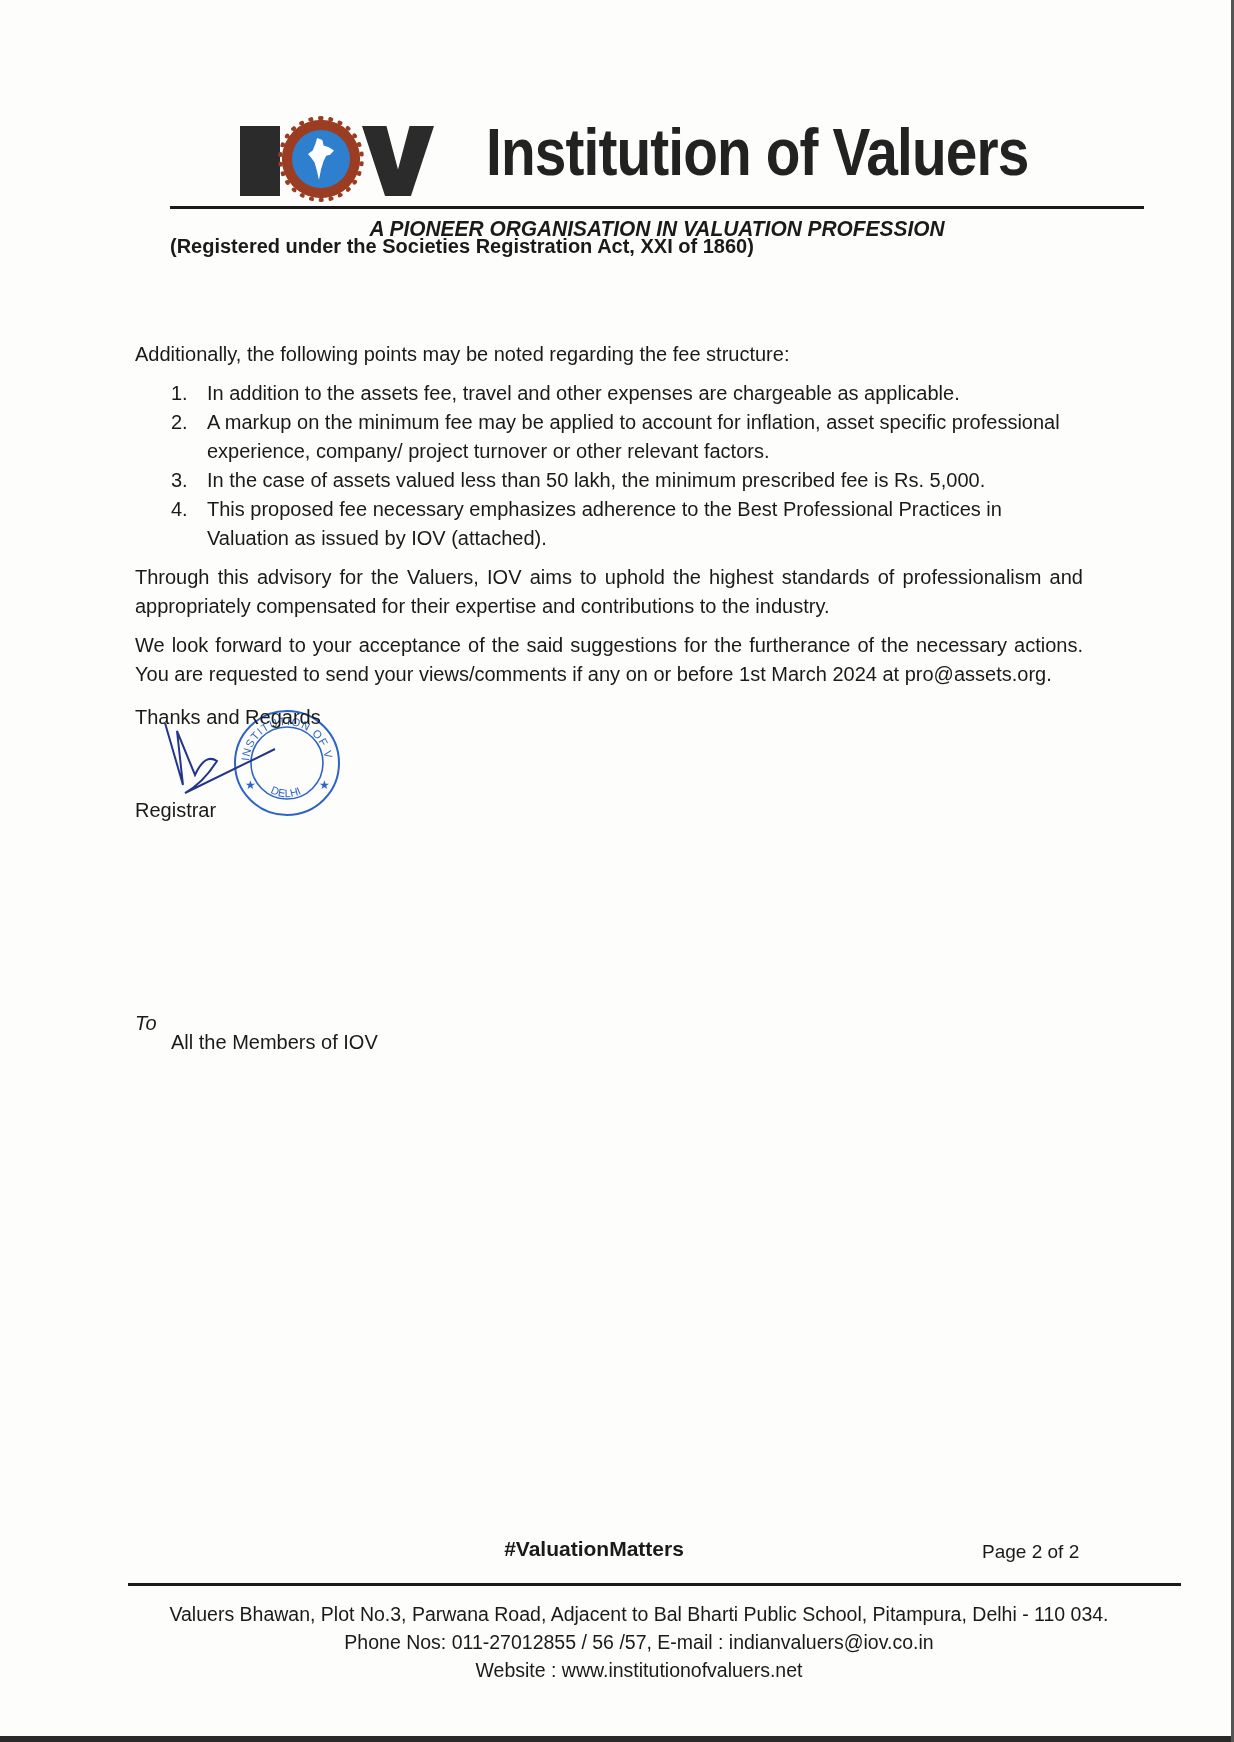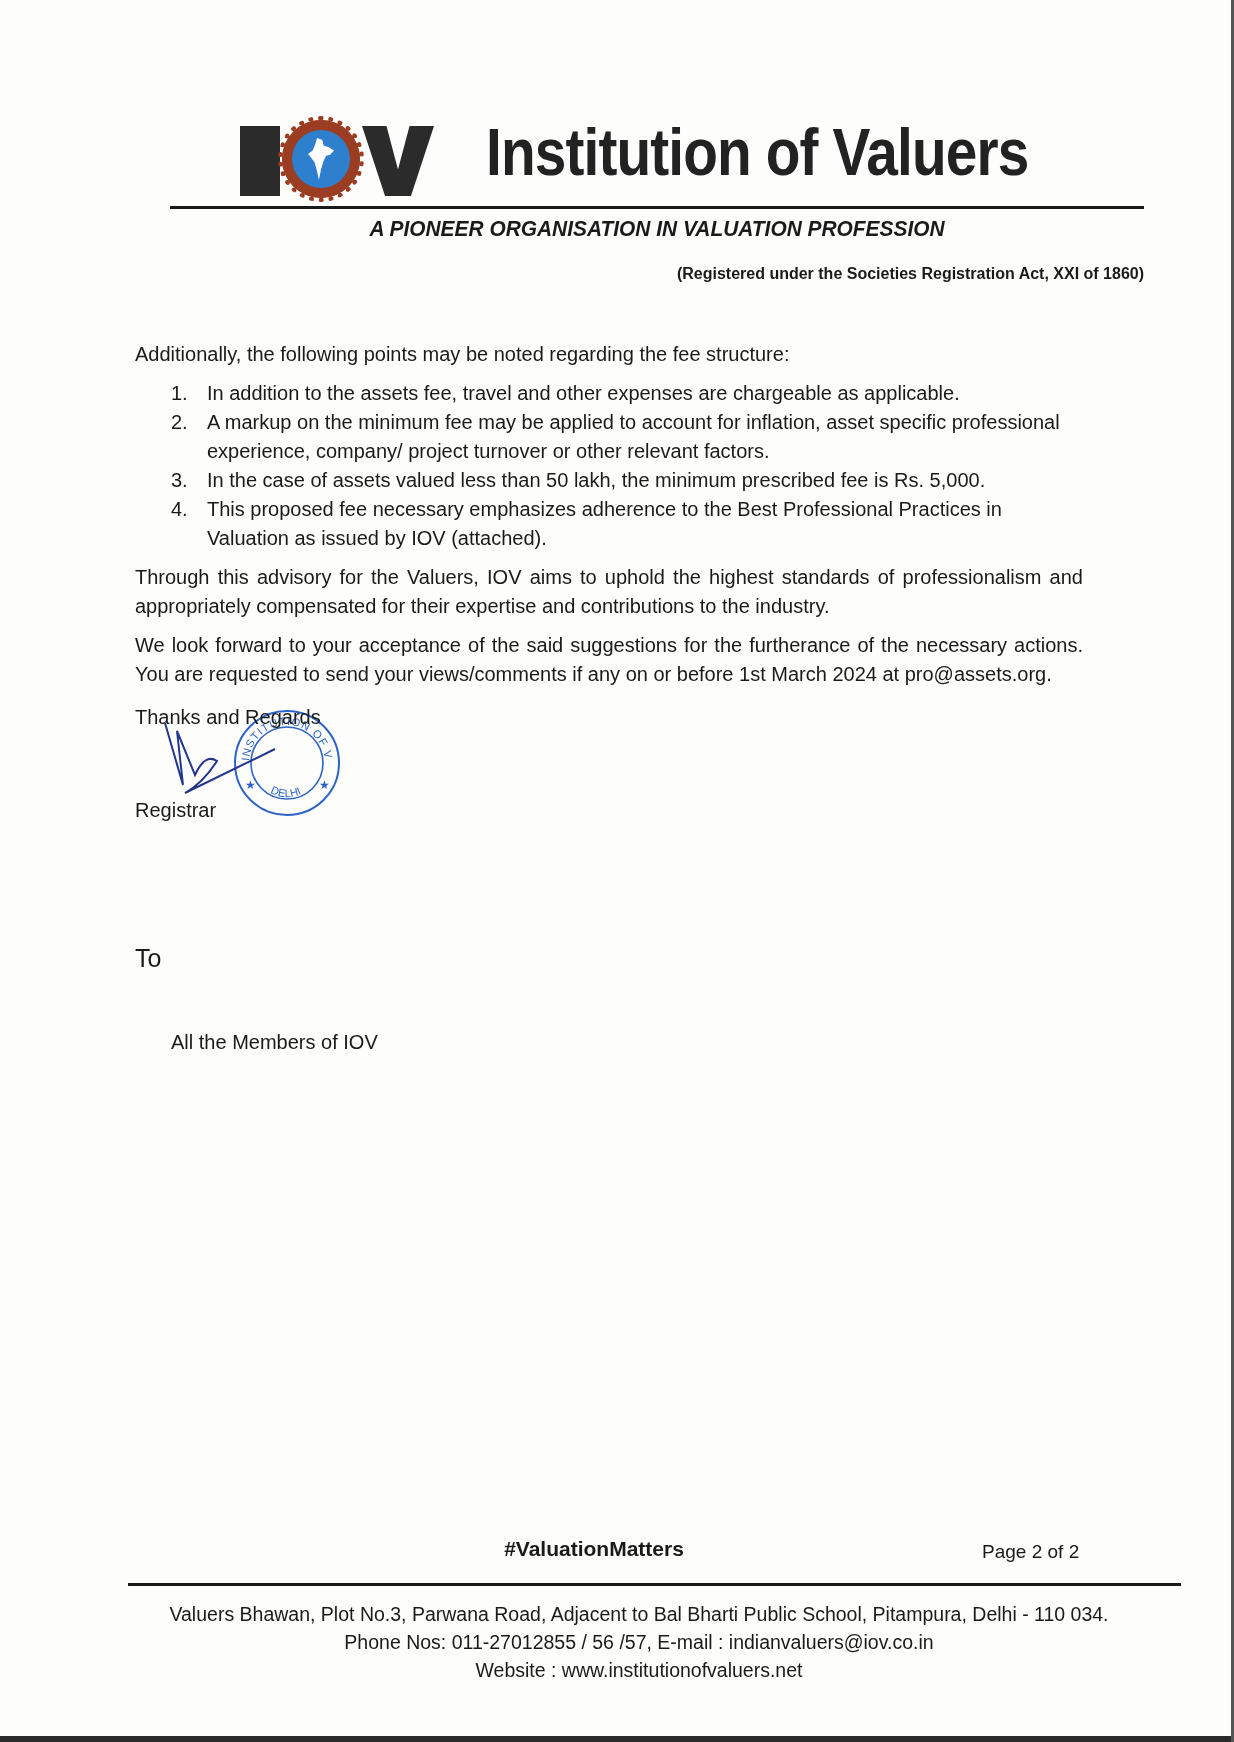--- a/index.html
+++ b/index.html
@@ -22,41 +22,41 @@
       border: 5px dotted #9b3d22; }
     .logo .globe { position: absolute; left: 10px; top: 10px; width: 58px; height: 58px; border-radius: 50%; background: #2f7fcf; }
     .logo .map { position: absolute; left: 16px; top: 8px; width: 26px; height: 42px; background: #ffffff;
       clip-path: polygon(35% 0, 55% 5%, 60% 18%, 80% 22%, 100% 30%, 85% 40%, 70% 42%, 60% 55%, 50% 75%, 42% 100%, 35% 80%, 25% 58%, 10% 45%, 0 38%, 18% 30%, 28% 15%); }
     .logo .v { position: absolute; left: 122px; top: 10px; width: 72px; height: 70px; background: #2b2b2b;
       clip-path: polygon(0 0, 34% 0, 50% 62%, 66% 0, 100% 0, 68% 100%, 32% 100%); }
     .title { position: absolute; left: 316px; top: 6px; font-family: "Liberation Sans", sans-serif;
       font-weight: bold; font-size: 66px; letter-spacing: -1px; color: #222; transform: scaleX(0.86); transform-origin: left top; white-space: nowrap; }
     .rule-top { position: absolute; left: 0; top: 98px; width: 974px; height: 3px; background: #1a1a1a; }
     .tagline { position: absolute; left: 0; top: 108px; width: 974px; text-align: center; font-weight: bold; font-style: italic; font-size: 22px; transform: scaleX(0.95); }
-    .registered { position: absolute; left: 0; top: 157px; width: 974px; text-align: right; font-weight: bold; font-size: 16px; }
+    .registered { position: absolute; left: 0; top: 127px; width: 974px; text-align: left; font-weight: bold; font-size: 20px; }
 
     
     .body { position: absolute; left: 135px; top: 340px; width: 948px; font-size: 20px; line-height: 29px; }
     .body p { margin: 0; }
     .intro { margin-bottom: 10px !important; }
     ol.points { margin: 0 0 10px 0; padding: 0; list-style: none; }
     ol.points li { position: relative; padding-left: 72px; text-align: left; }
     ol.points li .num { position: absolute; left: 36px; }
     .justify { text-align: justify; }
     .para2 { margin-top: 10px !important; margin-bottom: 10px !important; }
     .para3 { margin-bottom: 14px !important; }
     b { font-weight: normal; }
 
     .signature-block { position: relative; height: 124px; }
     .thanks { position: absolute; left: 0; top: 0; }
     .registrar { position: absolute; left: 0; top: 93px; }
     .sign { position: absolute; left: 20px; top: 10px; width: 130px; height: 100px; }
     .stamp { position: absolute; left: 96px; top: 4px; width: 112px; height: 112px; }
 
-    .to { position: absolute; left: 135px; top: 944px; font-size: 25px; }
+    .to { position: absolute; left: 135px; top: 1012px; font-size: 20px; font-style: italic; }
     .recipients { position: absolute; left: 135px; top: 1031px; font-size: 20px; margin-left: 36px; }
 
     
     .hashtag { position: absolute; left: 0; width: 1234px; top: 1537px; text-align: center; font-weight: bold; font-size: 21px; transform: translateX(-23px); }
     .page-no { position: absolute; left: 982px; top: 1541px; font-size: 19px; }
     .rule-bottom { position: absolute; left: 128px; top: 1583px; width: 1053px; height: 3px; background: #1a1a1a; }
     .address { position: absolute; left: 0; width: 1234px; top: 1600px; text-align: center; font-size: 19.5px; line-height: 28px; transform: translateX(22px); }
     .address div { white-space: nowrap; }
   </style>
 </head>

